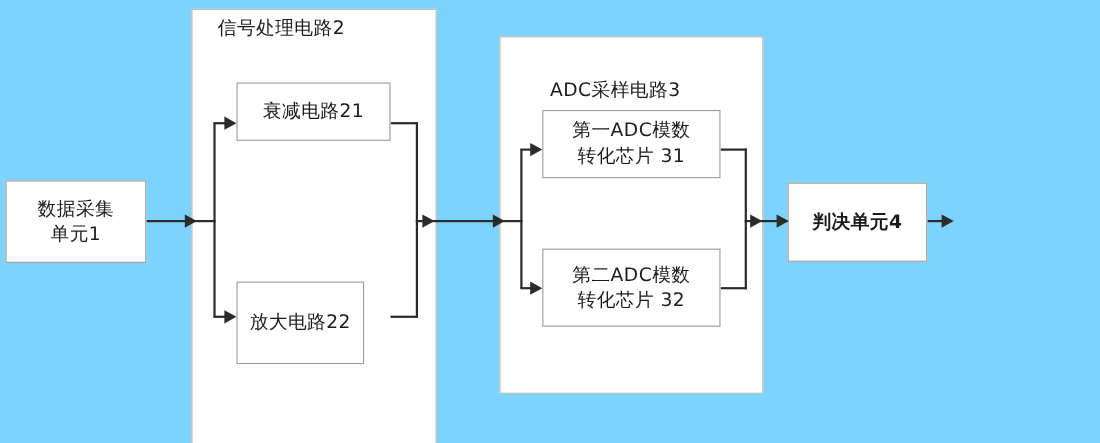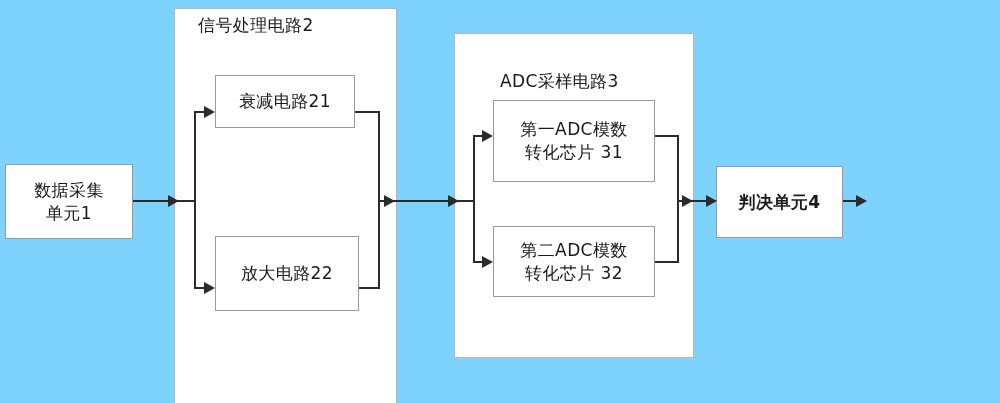--- a/index.html
+++ b/index.html
@@ -86,25 +86,25 @@
 
   <div class="box" style="left:5px; top:164px; width:128px; height:75px;justify-content:center;">
     <span class="label">数据采集
 单元1</span>
   </div>
 
   <div class="box" style="left:215px; top:75px; width:140px; height:53px;">
     <span class="label">衰减电路21</span>
   </div>
 
-  <div class="box" style="left:215px; top:236px; width:144px; height:75px;">
+  <div class="box" style="left:215px; top:256px; width:116px; height:75px;">
     <span class="label">放大电路22</span>
   </div>
 
-  <div class="box" style="left:493px; top:100px; width:162px; height:82px;">
+  <div class="box" style="left:493px; top:100px; width:162px; height:62px;">
     <span class="label">第一ADC模数
 转化芯片 31</span>
   </div>
 
   <div class="box" style="left:493px; top:226px; width:162px; height:71px;">
     <span class="label">第二ADC模数
 转化芯片 32</span>
   </div>
 
   <div class="box" style="left:716px; top:166px; width:127px; height:72px;font-weight:bold;">

